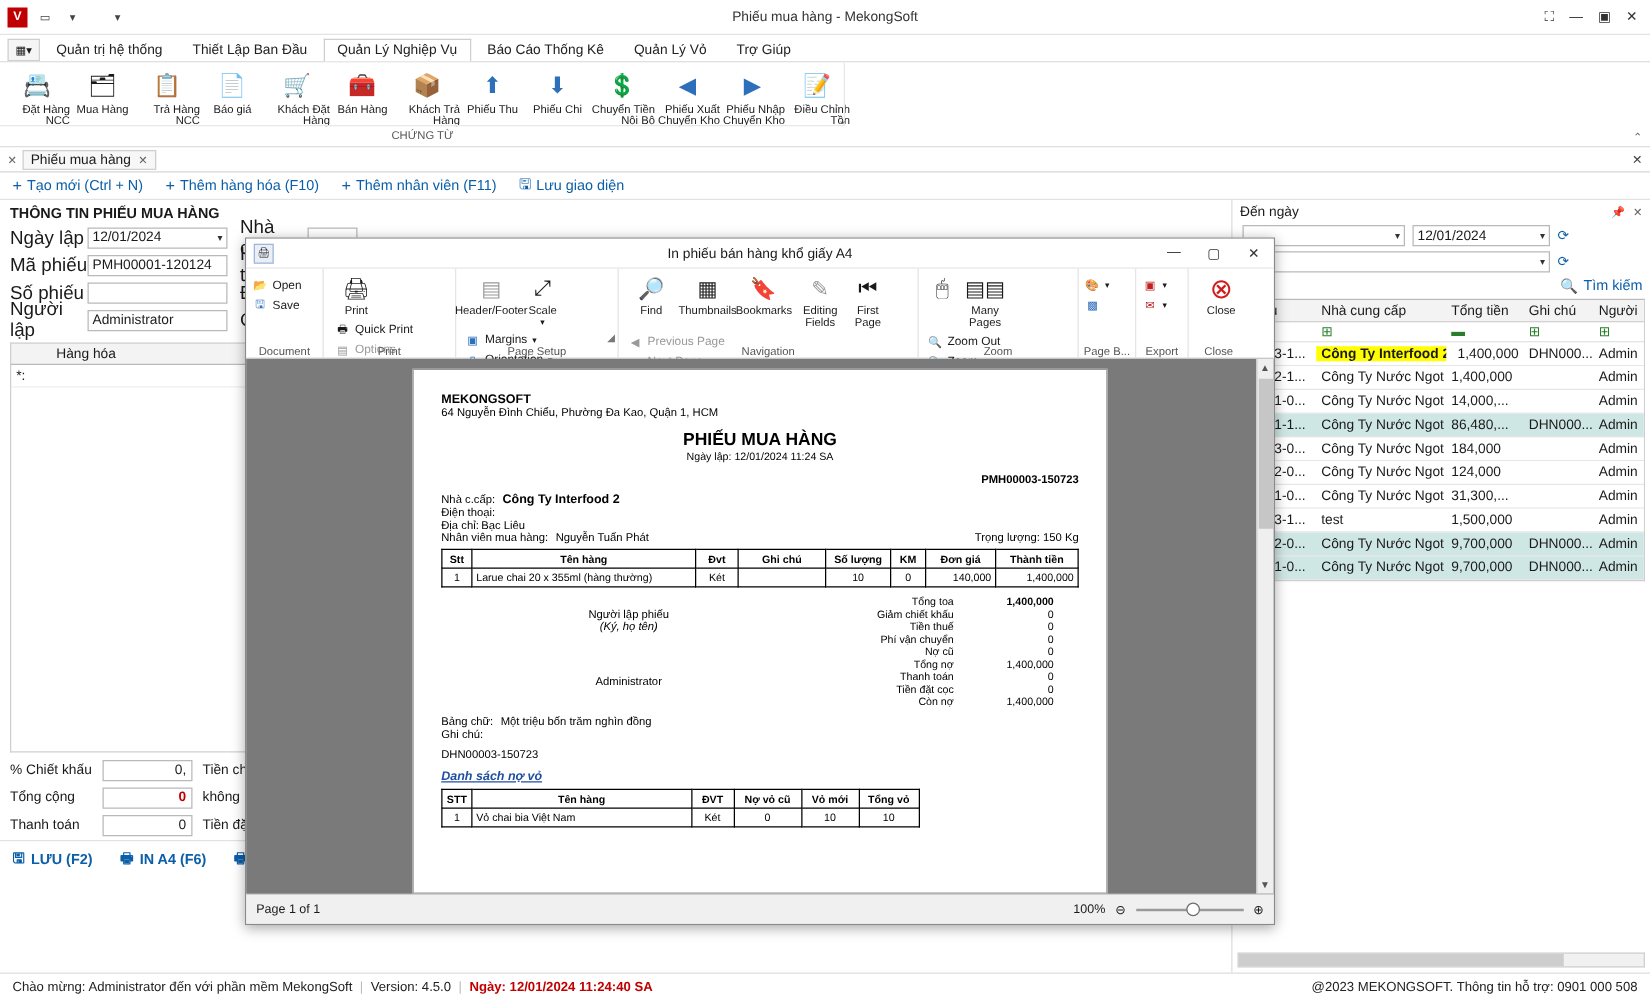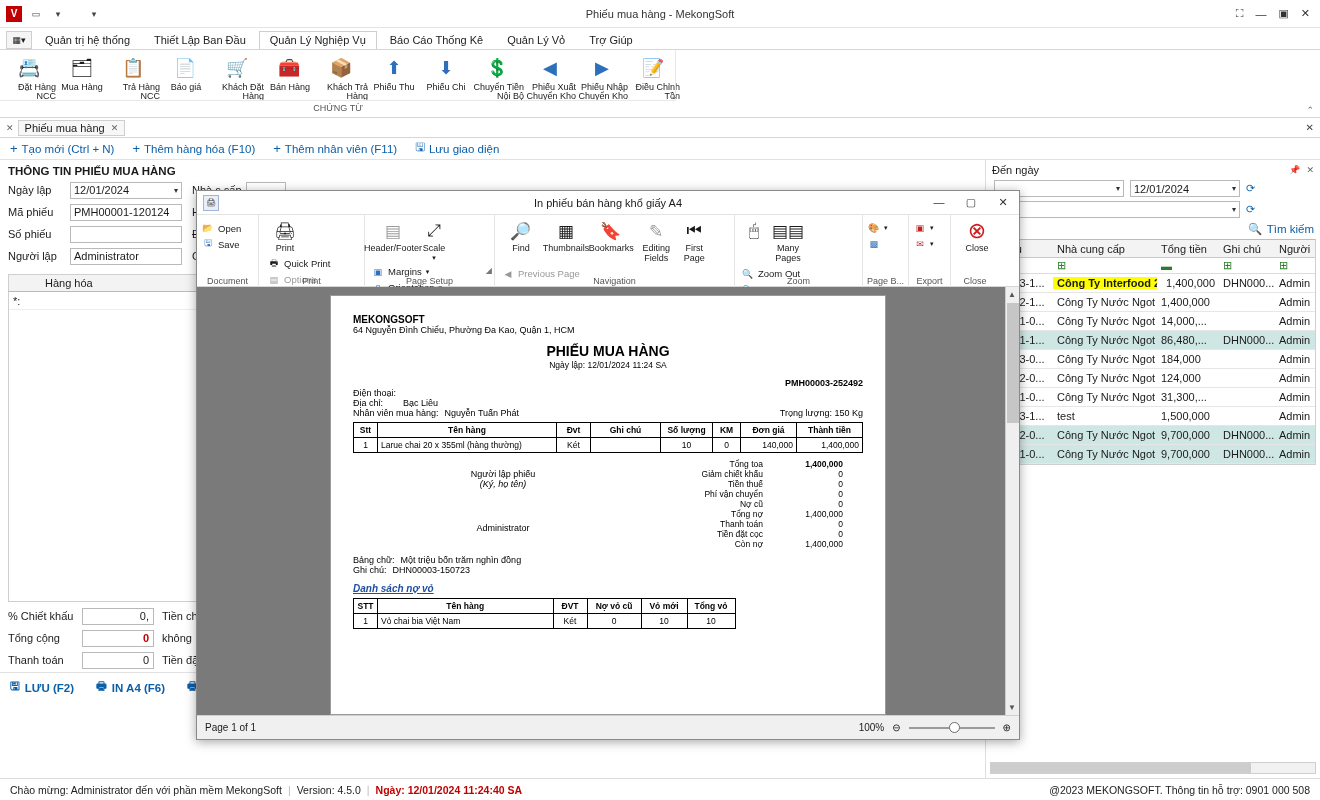--- a/index.html
+++ b/index.html
@@ -64,21 +64,21 @@
 
   
   .content { flex:1; display:flex; min-height:0; position:relative; }
   .leftpane { width:1010px; border-right:1px solid #ddd; display:flex; flex-direction:column; }
   .rightpane { flex:1; display:flex; flex-direction:column; }
 
   .sect-title { font-size:11.5px; font-weight:bold; padding:5px 8px 3px; }
 
   .form { padding:0 8px; }
   .frow { display:flex; align-items:center; height:20px; margin-bottom:2px; }
-  .flab { width:62px; font-size:11px; }
+  .flab { width:62px; font-size:15px; }
   .finp { height:17px; border:1px solid #b9b9b9; background:#fff; font-size:11px;
           padding:1px 3px; display:flex; align-items:center; }
   .caret { margin-left:auto; font-size:8px; color:#333; }
 
   .grid-head { height:18px; background:#f3f3f3; border:1px solid #cfcfcf; border-bottom:1px solid #bbb;
                display:flex; align-items:center; font-size:11px; }
   .grid-head .gh { padding:0 6px; font-weight:normal; }
   .grid-body { border:1px solid #cfcfcf; border-top:none; background:#fff; }
 
   .totals { padding:4px 8px 0; }
@@ -714,27 +714,31 @@
 
   <div class="pv-area">
     <div class="page">
 
       <div class="doc-h">MEKONGSOFT</div>
       <div>64 Nguyễn Đình Chiểu, Phường Đa Kao, Quận 1, HCM</div>
 
       <div class="doc-title">PHIẾU MUA HÀNG</div>
       <div class="doc-sub">Ngày lập: 12/01/2024 11:24 SA</div>
 
-      <div style="text-align:right;font-weight:bold;font-size:9px;margin-top:8px;">PMH00003-252492</div>
-
+      <div style="text-align:right;font-weight:bold;font-size:9px;margin-top:8px;">PMH00003-150723</div>
+
+      <div style="display:flex;gap:6px;margin-top:6px;">
+        <span>Nhà c.cấp:</span>
+        <span style="font-weight:bold;font-size:10px;">Công Ty Interfood 2</span>
+      </div>
       <div style="display:flex;gap:6px;">
         <span>Điện thoại:</span>
         <span></span>
       </div>
-      <div style="display:flex;gap:20px;">
+      <div style="display:flex;gap:2px;">
         <span>Địa chỉ:</span>
         <span>Bạc Liêu</span>
       </div>
       <div style="display:flex;gap:6px;">
         <span>Nhân viên mua hàng:</span>
         <span>Nguyễn Tuấn Phát</span>
         <span style="margin-left:auto;">Trọng lượng: 150 Kg</span>
       </div>
 
       <table class="doc-tbl">
@@ -805,21 +809,21 @@
             <div class="lb">Còn nợ</div>
             <div class="vl">1,400,000</div>
           </div>
         </div>
       </div>
 
       <div style="display:flex;gap:6px;margin-top:6px;">
         <span>Bảng chữ:</span>
         <span>Một triệu bốn trăm nghìn đồng</span>
       </div>
-      <div style="display:flex;gap:6px;">
+      <div style="display:flex;gap:6px;flex-direction:column;">
         <span>Ghi chú:</span>
         <span>DHN00003-150723</span>
       </div>
 
       <div class="blue-it">Danh sách nợ vỏ</div>
 
       <table class="doc-tbl" style="width:75%;">
         <tbody>
             <tr>
           <th style="width:24px;">STT</th>

